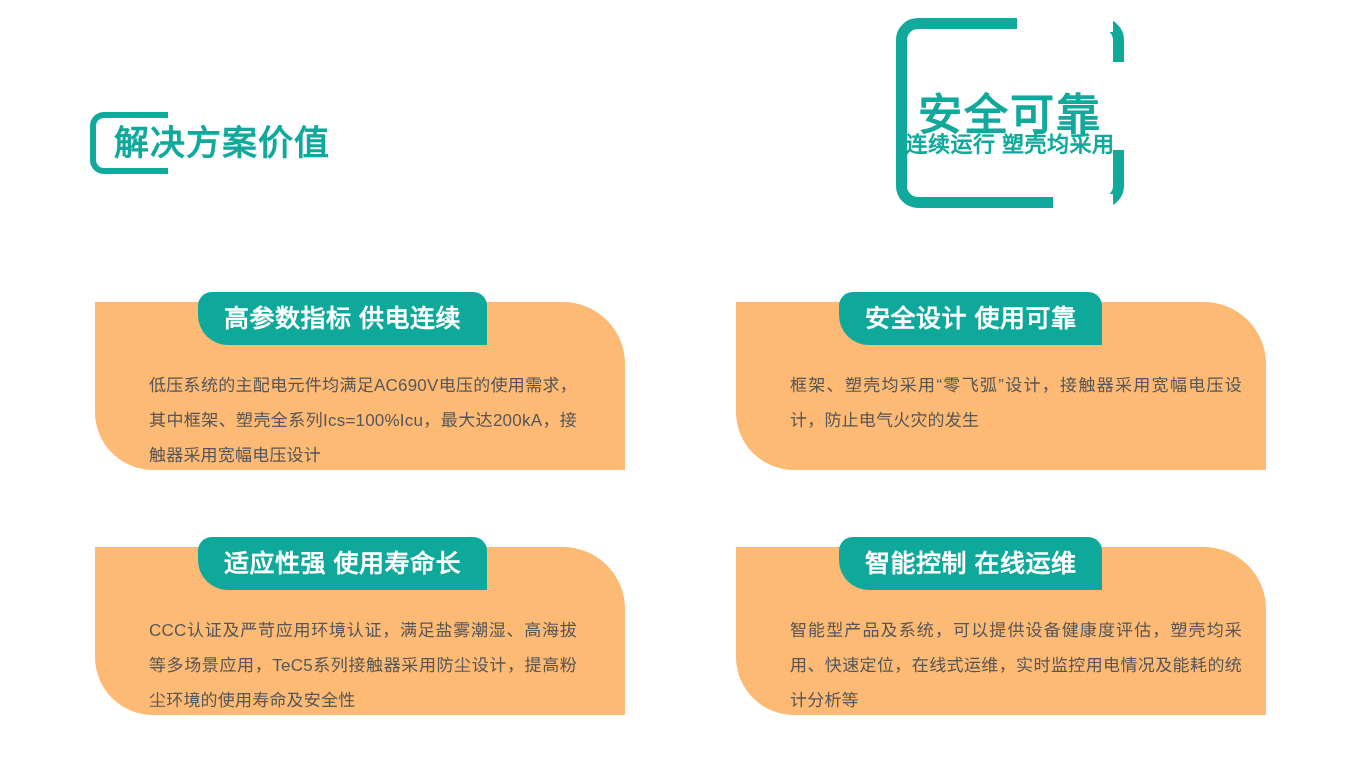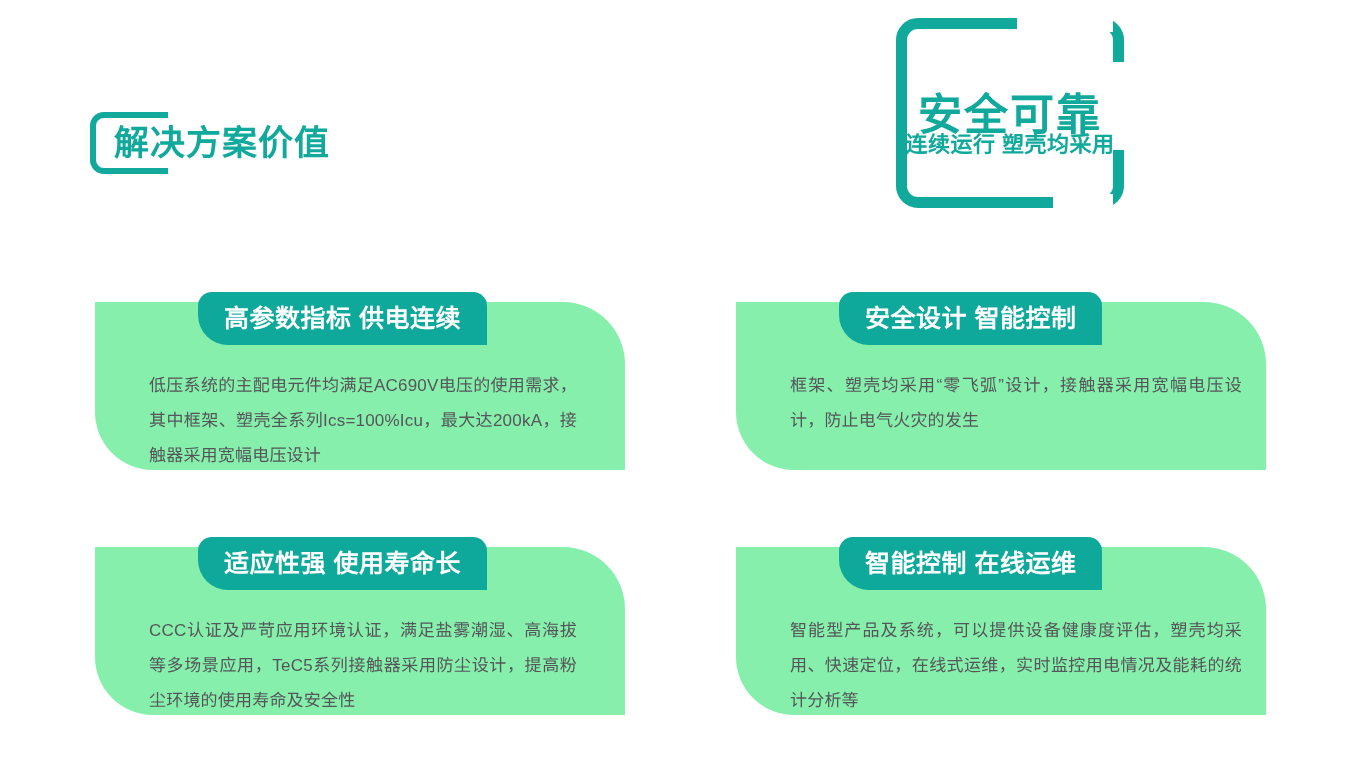--- a/index.html
+++ b/index.html
@@ -133,21 +133,21 @@
     letter-spacing: 0.5px;
     line-height: 28px;
     white-space: nowrap;
   }
 
   
   .card {
     position: absolute;
     width: 530px;
     height: 168px;
-    background: #86efac;
+    background: #fdba74;
     border-top-left-radius: 0px;
     border-top-right-radius: 62px;
     border-bottom-right-radius: 0px;
     border-bottom-left-radius: 58px;
   }
   .card.col-l { left: 95px; }
   .card.col-r { left: 736px; }
   .card.row-1 { top: 302px; }
   .card.row-2 { top: 547px; }
 
@@ -200,21 +200,21 @@
     <div class="badge-title">安全可靠</div>
     <div class="badge-sub">连续运行 塑壳均采用</div>
   </div>
 
   <div class="card col-l row-1">
     <div class="card-pill">高参数指标 供电连续</div>
     <div class="card-body">低压系统的主配电元件均满足AC690V电压的使用需求，其中框架、塑壳全系列Ics=100%Icu，最大达200kA，接触器采用宽幅电压设计</div>
   </div>
 
   <div class="card col-r row-1">
-    <div class="card-pill">安全设计 智能控制</div>
+    <div class="card-pill">安全设计 使用可靠</div>
     <div class="card-body">框架、塑壳均采用“零飞弧”设计，接触器采用宽幅电压设计，防止电气火灾的发生</div>
   </div>
 
   <div class="card col-l row-2">
     <div class="card-pill">适应性强 使用寿命长</div>
     <div class="card-body">CCC认证及严苛应用环境认证，满足盐雾潮湿、高海拔等多场景应用，TeC5系列接触器采用防尘设计，提高粉尘环境的使用寿命及安全性</div>
   </div>
 
   <div class="card col-r row-2">
     <div class="card-pill">智能控制 在线运维</div>

